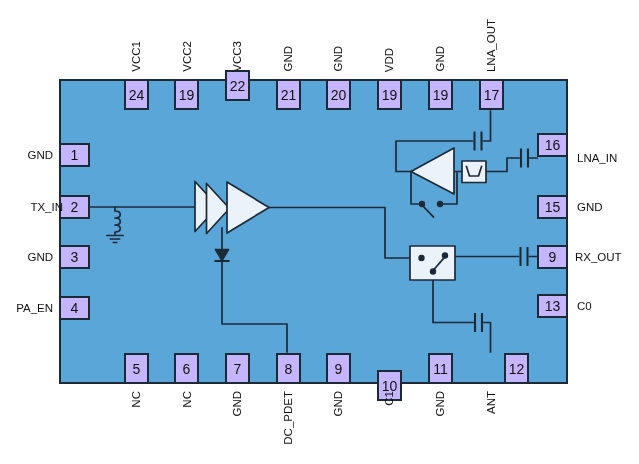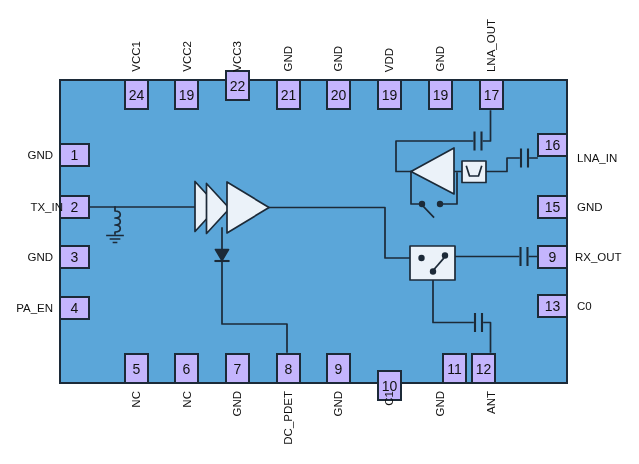--- a/index.html
+++ b/index.html
@@ -123,22 +123,22 @@
   <div class="pin pin-top" style="left:377px;top:79px">19</div>
   <div class="pin pin-top" style="left:428px;top:79px">19</div>
   <div class="pin pin-top" style="left:479px;top:79px">17</div>
 
   <div class="pin pin-bottom" style="left:124px;top:353px">5</div>
   <div class="pin pin-bottom" style="left:174px;top:353px">6</div>
   <div class="pin pin-bottom" style="left:225px;top:353px">7</div>
   <div class="pin pin-bottom" style="left:276px;top:353px">8</div>
   <div class="pin pin-bottom" style="left:326px;top:353px">9</div>
   <div class="pin pin-bottom" style="left:377px;top:370px">10</div>
-  <div class="pin pin-bottom" style="left:442px;top:353px">11</div>
-  <div class="pin pin-bottom" style="left:471px;top:353px">12</div>
+  <div class="pin pin-bottom" style="left:428px;top:353px">11</div>
+  <div class="pin pin-bottom" style="left:504px;top:353px">12</div>
 
   <div class="pin pin-left" style="left:59px;top:143px">1</div>
   <div class="pin pin-left" style="left:59px;top:195px">2</div>
   <div class="pin pin-left" style="left:59px;top:245px">3</div>
   <div class="pin pin-left" style="left:59px;top:296px">4</div>
 
   <div class="pin pin-right" style="left:537px;top:133px">16</div>
   <div class="pin pin-right" style="left:537px;top:195px">15</div>
   <div class="pin pin-right" style="left:537px;top:245px">9</div>
   <div class="pin pin-right" style="left:537px;top:294px">13</div>

